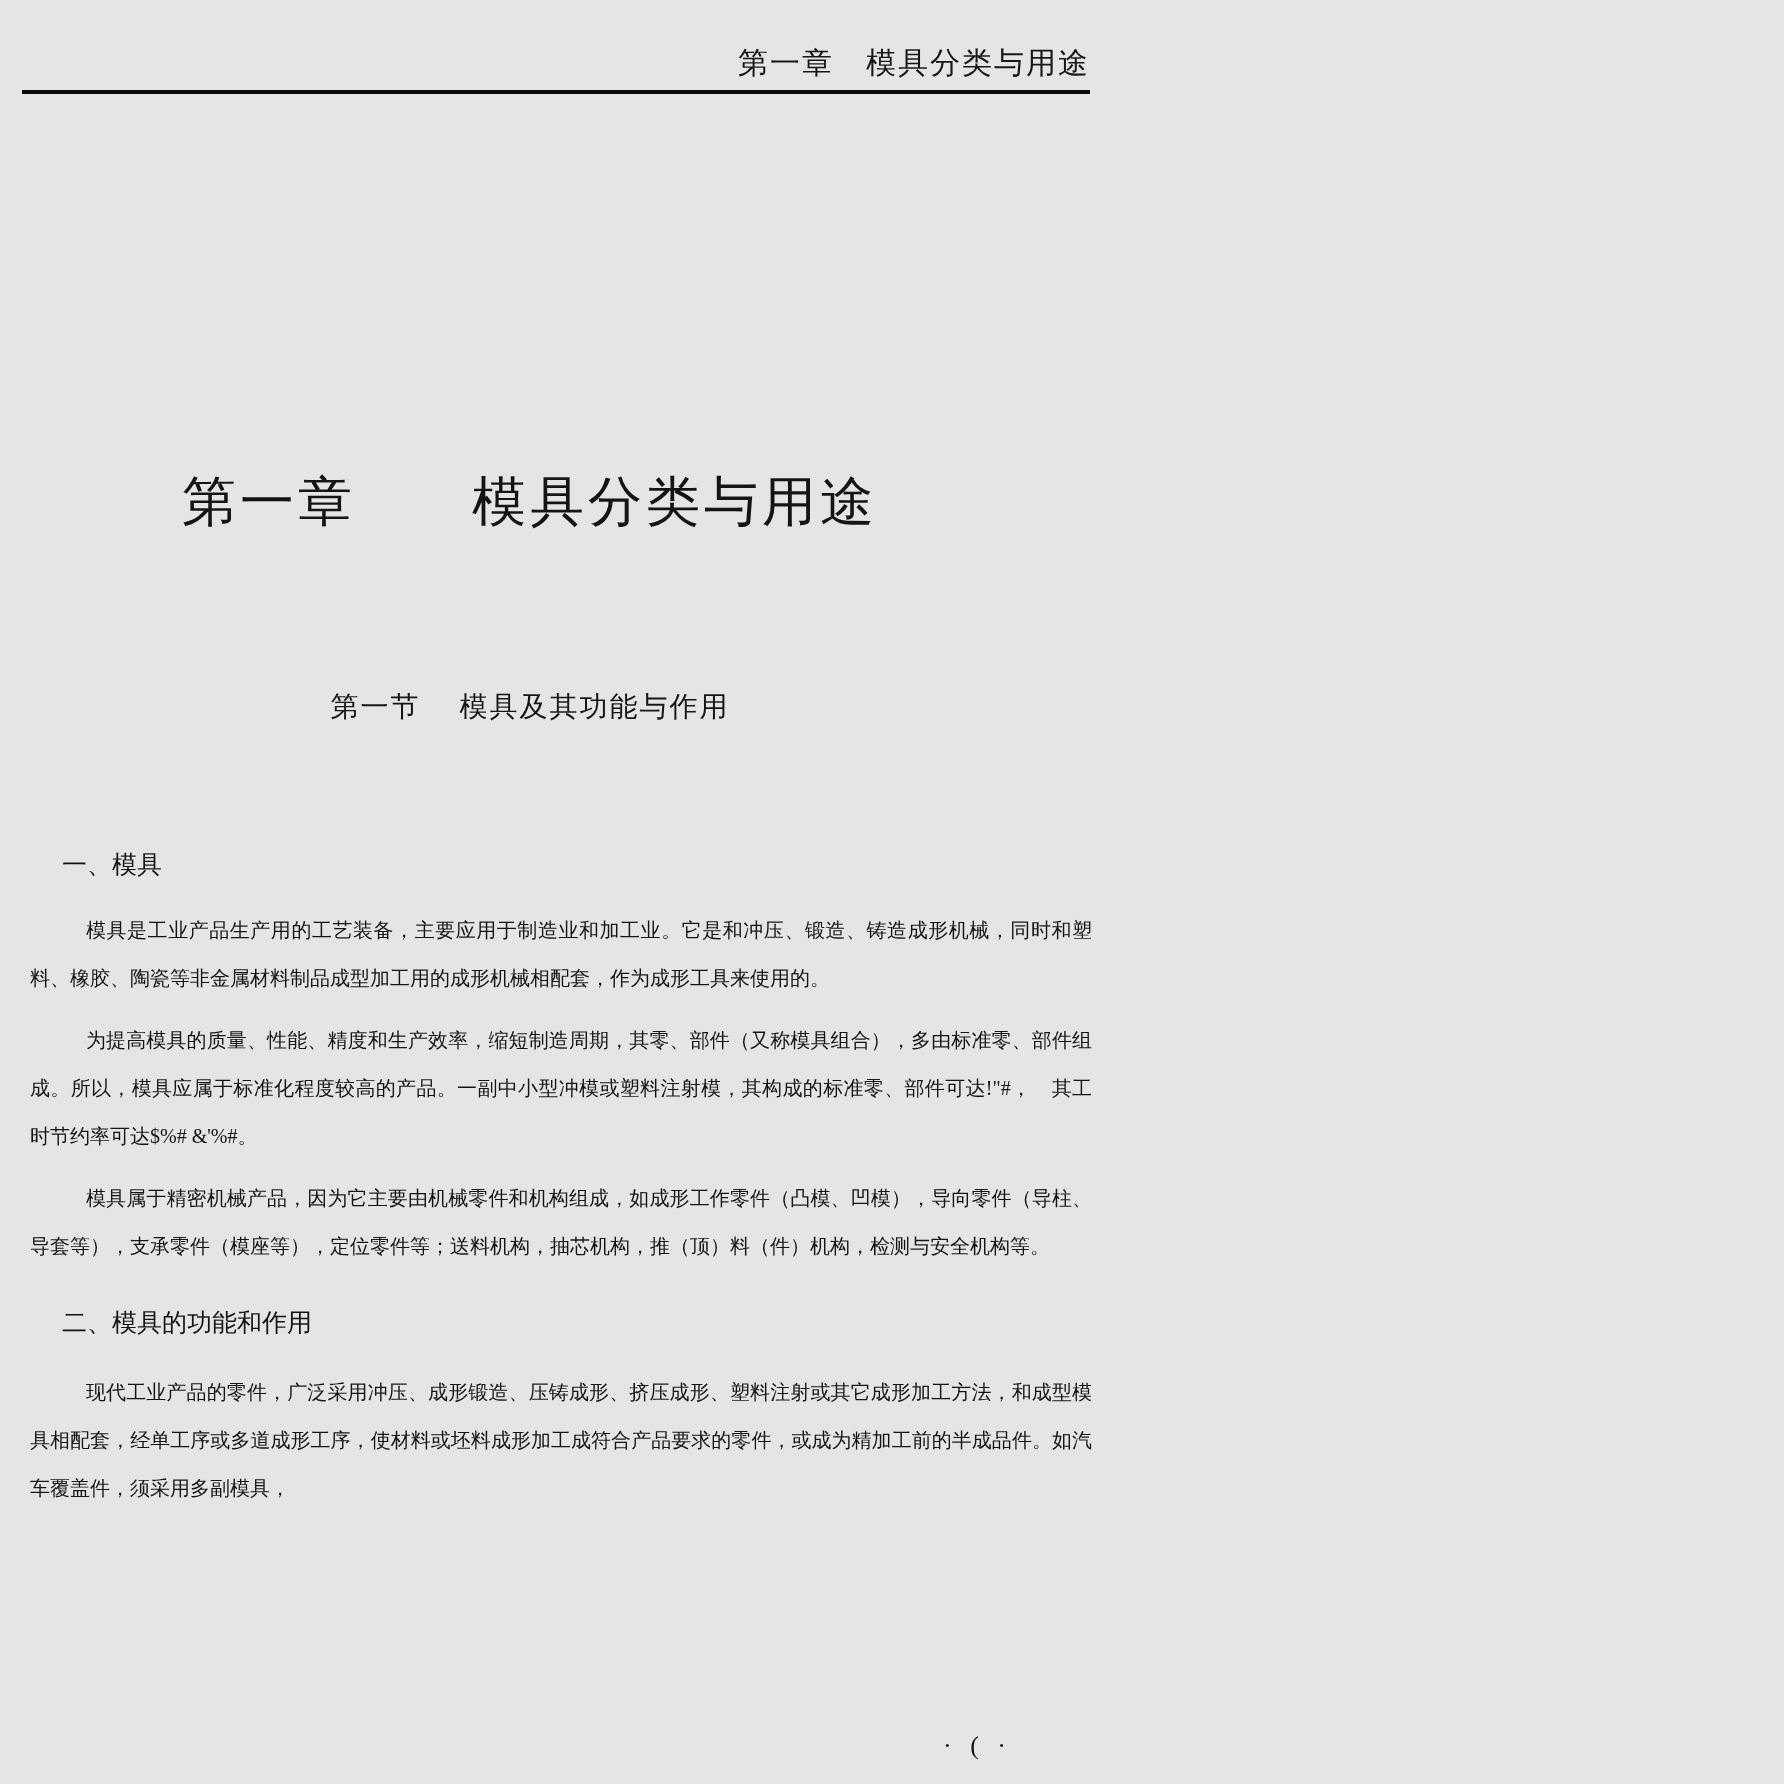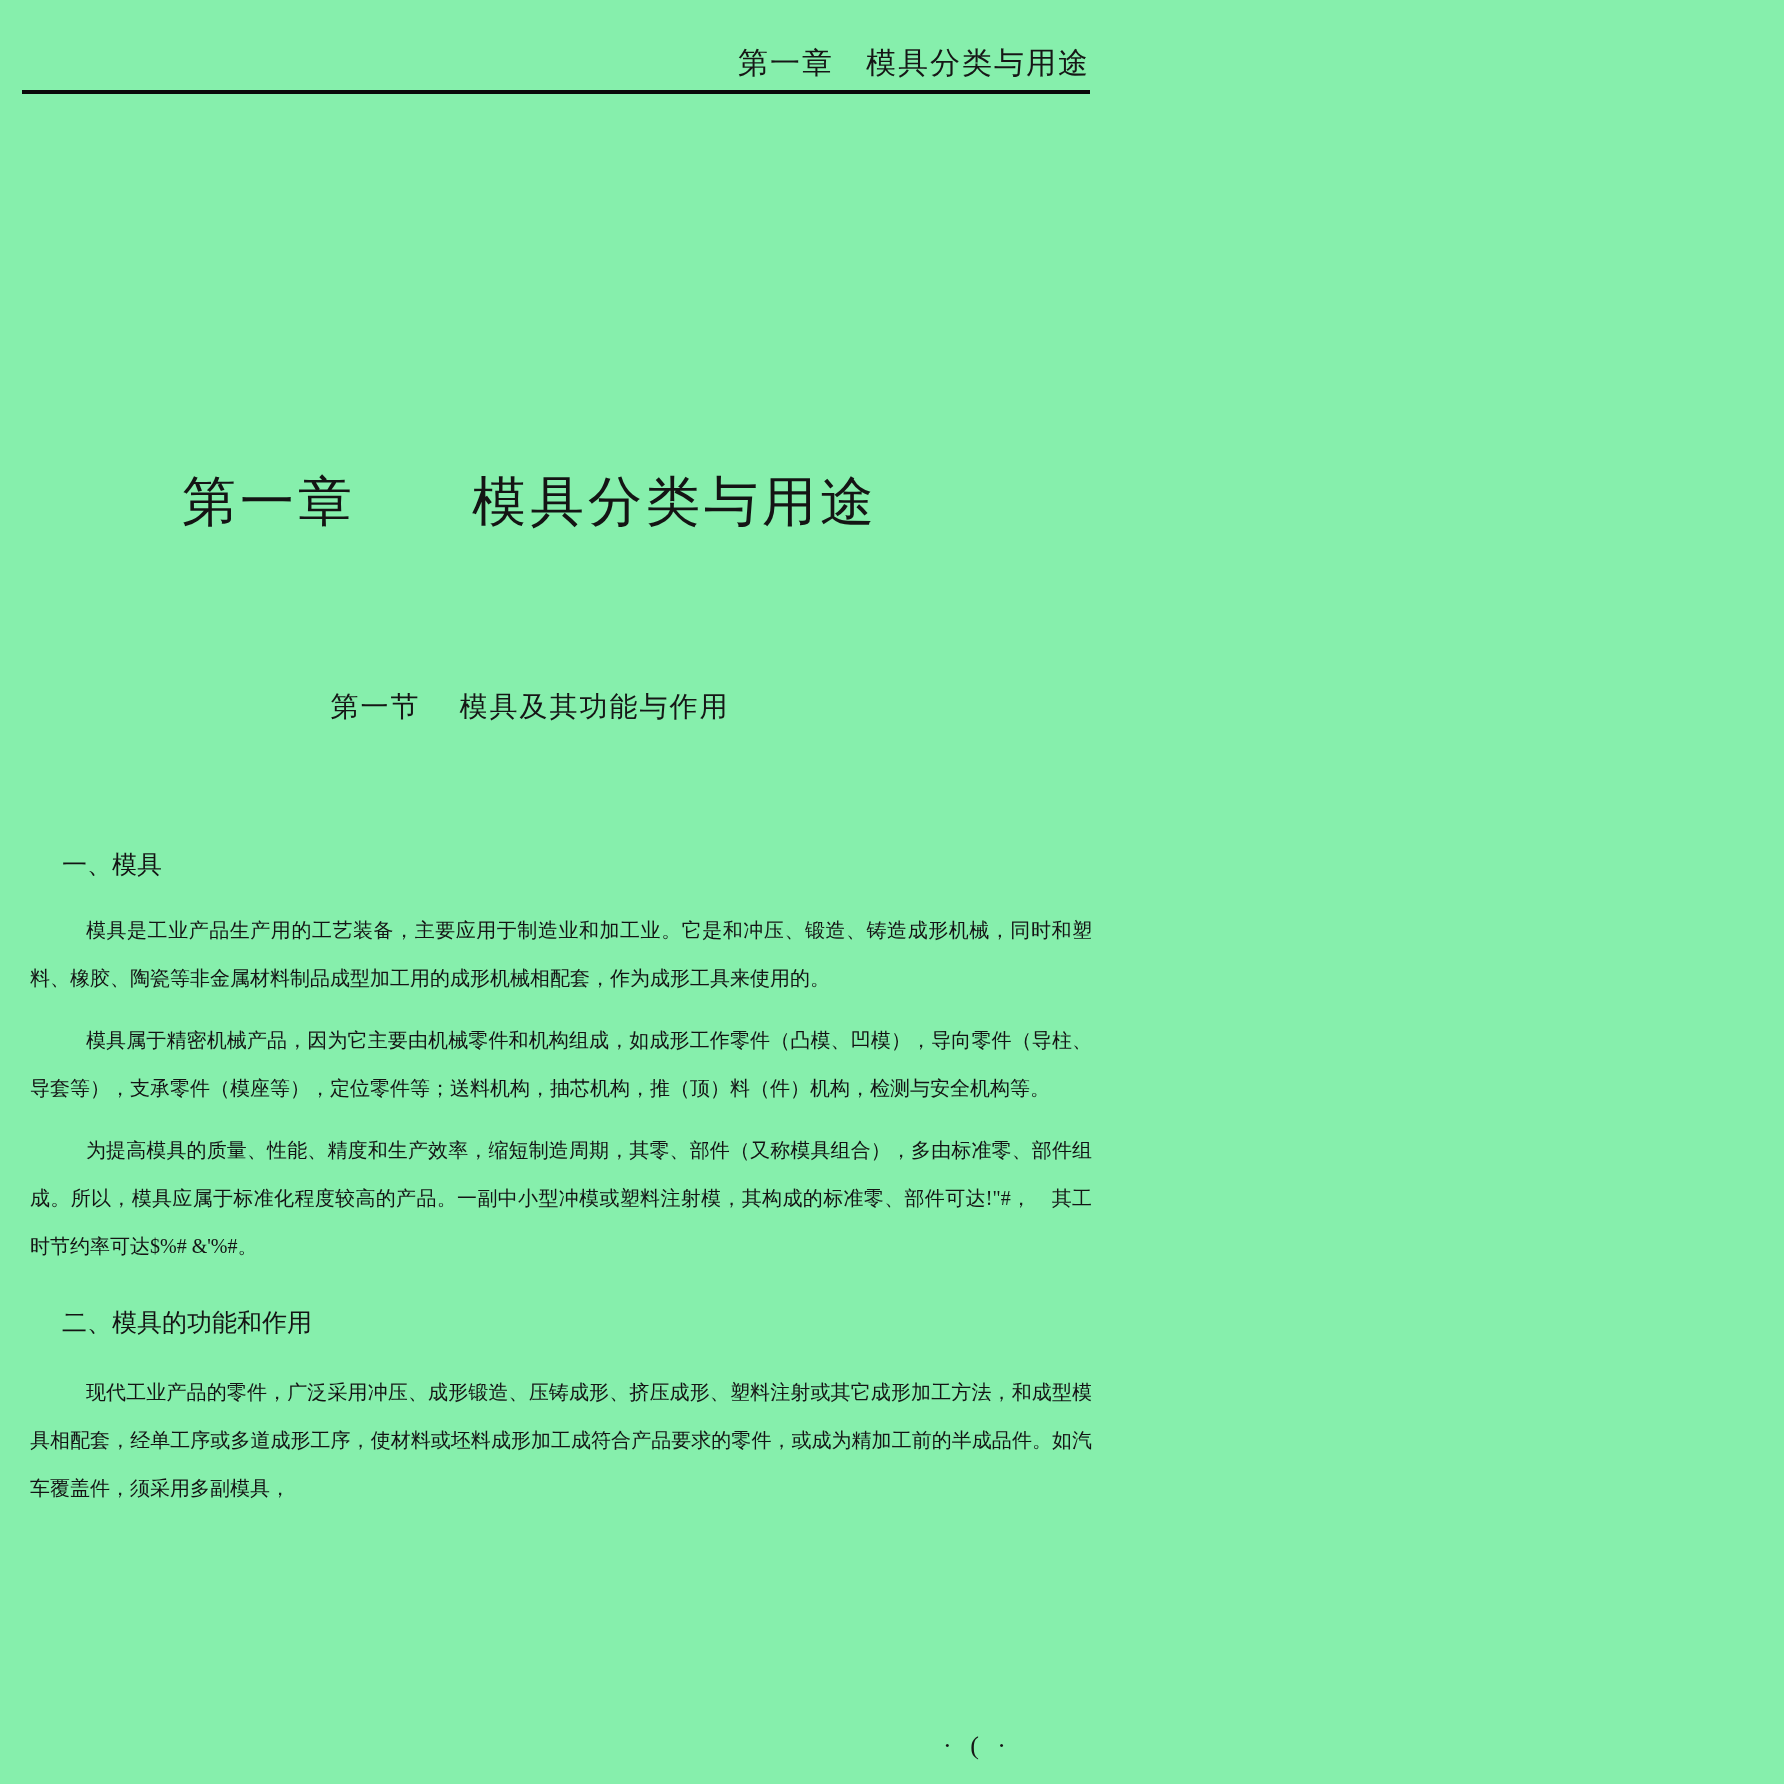--- a/index.html
+++ b/index.html
@@ -4,21 +4,21 @@
 <style>
   html, body {
     margin: 0;
     padding: 0;
     background: #ffffff;
   }
   .page {
     position: relative;
     width: 1784px;
     height: 1784px;
-    background: #86efac;
+    background: #e5e5e5;
     color: #111111;
     font-family: "Liberation Serif", serif;
     overflow: hidden;
   }
   
   .running-head {
     position: absolute;
     top: 44px;
     left: 0;
     width: 1090px;
@@ -119,23 +119,23 @@
   <h1 class="chapter-title">第一章　　模具分类与用途</h1>
 
   <h2 class="section-title">第一节　 模具及其功能与作用</h2>
 
   <div class="body-text">
 
     <h3 class="sub-heading">一、模具</h3>
 
     <p>模具是工业产品生产用的工艺装备，主要应用于制造业和加工业。它是和冲压、锻造、铸造成形机械，同时和塑料、橡胶、陶瓷等非金属材料制品成型加工用的成形机械相配套，作为成形工具来使用的。</p>
 
+    <p>为提高模具的质量、性能、精度和生产效率，缩短制造周期，其零、部件（又称模具组合），多由标准零、部件组成。所以，模具应属于标准化程度较高的产品。一副中小型冲模或塑料注射模，其构成的标准零、部件可达!"#，　其工时节约率可达$%# &amp;'%#。</p>
+
     <p>模具属于精密机械产品，因为它主要由机械零件和机构组成，如成形工作零件（凸模、凹模），导向零件（导柱、导套等），支承零件（模座等），定位零件等；送料机构，抽芯机构，推（顶）料（件）机构，检测与安全机构等。</p>
-
-    <p>为提高模具的质量、性能、精度和生产效率，缩短制造周期，其零、部件（又称模具组合），多由标准零、部件组成。所以，模具应属于标准化程度较高的产品。一副中小型冲模或塑料注射模，其构成的标准零、部件可达!"#，　其工时节约率可达$%# &amp;'%#。</p>
 
     <h3 class="sub-heading second">二、模具的功能和作用</h3>
 
 
     <p>现代工业产品的零件，广泛采用冲压、成形锻造、压铸成形、挤压成形、塑料注射或其它成形加工方法，和成型模具相配套，经单工序或多道成形工序，使材料或坯料成形加工成符合产品要求的零件，或成为精加工前的半成品件。如汽车覆盖件，须采用多副模具，</p>
 
   </div>
 
   <div class="page-number">· ( ·</div>
 

